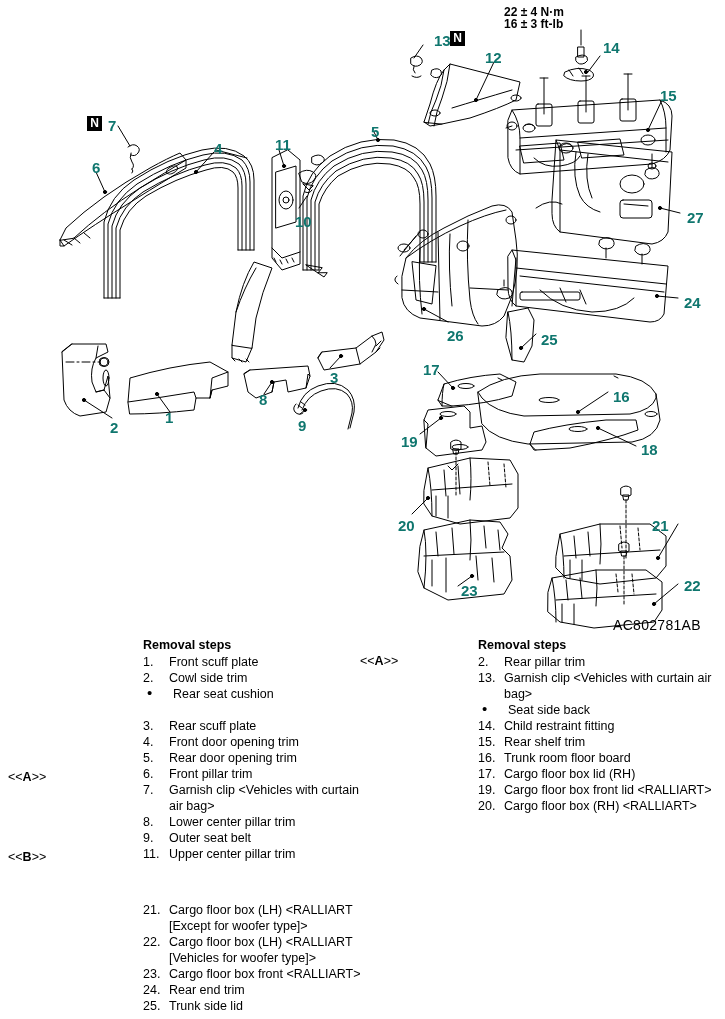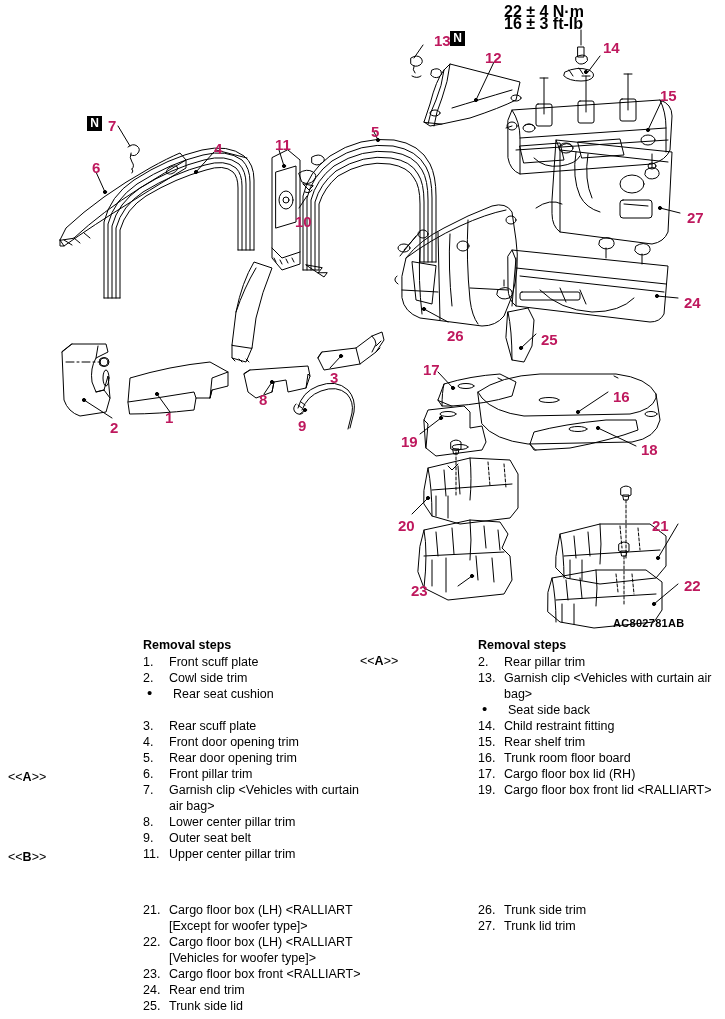--- a/index.html
+++ b/index.html
@@ -33,52 +33,52 @@
     height: 632px;
   }
 
   
   .callout {
     position: absolute;
     font-family: "Liberation Sans", sans-serif;
     font-size: 15px;
     font-weight: bold;
     line-height: 1;
-    color: #be185d;
+    color: #0f766e;
     white-space: nowrap;
   }
 
   
   .nbadge {
     position: absolute;
     width: 15px;
     height: 15px;
     background: #000000;
     color: #ffffff;
     font-family: "Liberation Sans", sans-serif;
     font-size: 12px;
     font-weight: bold;
     text-align: center;
     line-height: 15px;
   }
 
   .torque-note {
     position: absolute;
     font-family: "Liberation Sans", sans-serif;
-    font-size: 16px;
+    font-size: 12px;
     font-weight: bold;
     line-height: 12px;
     white-space: pre-line;
   }
 
   .drawing-code {
     position: absolute;
     font-family: "Liberation Sans", sans-serif;
-    font-size: 11px;
-    font-weight: bold;
+    font-size: 14px;
+    font-weight: normal;
     letter-spacing: 0.3px;
   }
 
   
   #legend-area {
     position: absolute;
     left: 0;
     top: 632px;
     width: 725px;
     height: 387px;
@@ -450,21 +450,21 @@
   <div class="callout" style="left:434px;top:33px">13</div>
   <div class="callout" style="left:603px;top:40px">14</div>
   <div class="callout" style="left:660px;top:88px">15</div>
   <div class="callout" style="left:613px;top:389px">16</div>
   <div class="callout" style="left:423px;top:362px">17</div>
   <div class="callout" style="left:641px;top:442px">18</div>
   <div class="callout" style="left:401px;top:434px">19</div>
   <div class="callout" style="left:398px;top:518px">20</div>
   <div class="callout" style="left:652px;top:518px">21</div>
   <div class="callout" style="left:684px;top:578px">22</div>
-  <div class="callout" style="left:411px;top:583px">23</div>
+  <div class="callout" style="left:461px;top:583px">23</div>
   <div class="callout" style="left:684px;top:295px">24</div>
   <div class="callout" style="left:541px;top:332px">25</div>
   <div class="callout" style="left:447px;top:328px">26</div>
   <div class="callout" style="left:687px;top:210px">27</div>
 </div>
 
 <div id="legend-area">
 
   <div class="legend-col" id="legend-col-left">
     <div class="legend-title">Removal steps</div>
@@ -545,20 +545,24 @@
           <span class="legend-txt">Trunk room floor board</span>
         </li>
         <li class="legend-row">
           <span class="legend-num">17.</span>
           <span class="legend-txt">Cargo floor box lid (RH)</span>
         </li>
         <li class="legend-row">
           <span class="legend-num">19.</span>
           <span class="legend-txt">Cargo floor box front lid &lt;RALLIART&gt;</span>
         </li>
+        <li class="legend-row">
+          <span class="legend-num">20.</span>
+          <span class="legend-txt">Cargo floor box (RH) &lt;RALLIART&gt;</span>
+        </li>
       </ul>
   </div>
 
   <div class="legend-col" id="legend-col-left-b">
     <ul class="legend-list" id="list-left-b">
         <li class="legend-row">
           <span class="legend-num">21.</span>
           <span class="legend-txt">Cargo floor box (LH) &lt;RALLIART [Except for woofer type]&gt;</span>
         </li>
         <li class="legend-row">
@@ -573,31 +577,19 @@
           <span class="legend-num">24.</span>
           <span class="legend-txt">Rear end trim</span>
         </li>
         <li class="legend-row">
           <span class="legend-num">25.</span>
           <span class="legend-txt">Trunk side lid</span>
         </li>
       </ul>
   </div>
 
-  <div class="legend-col" id="legend-col-right-b">
-    <ul class="legend-list" id="list-right-b">
-        <li class="legend-row">
-          <span class="legend-num">26.</span>
-          <span class="legend-txt">Trunk side trim</span>
-        </li>
-        <li class="legend-row">
-          <span class="legend-num">27.</span>
-          <span class="legend-txt">Trunk lid trim</span>
-        </li>
-      </ul>
-  </div>
 
   <div id="markers-host">
       <div class="section-marker" style="left: 360px; top: 22px;">&lt;&lt;<b>A</b>&gt;&gt;</div>
       <div class="section-marker" style="left: 8px; top: 138px;">&lt;&lt;<b>A</b>&gt;&gt;</div>
       <div class="section-marker" style="left: 8px; top: 218px;">&lt;&lt;<b>B</b>&gt;&gt;</div>
     </div>
 </div>
 
 </body></html>

